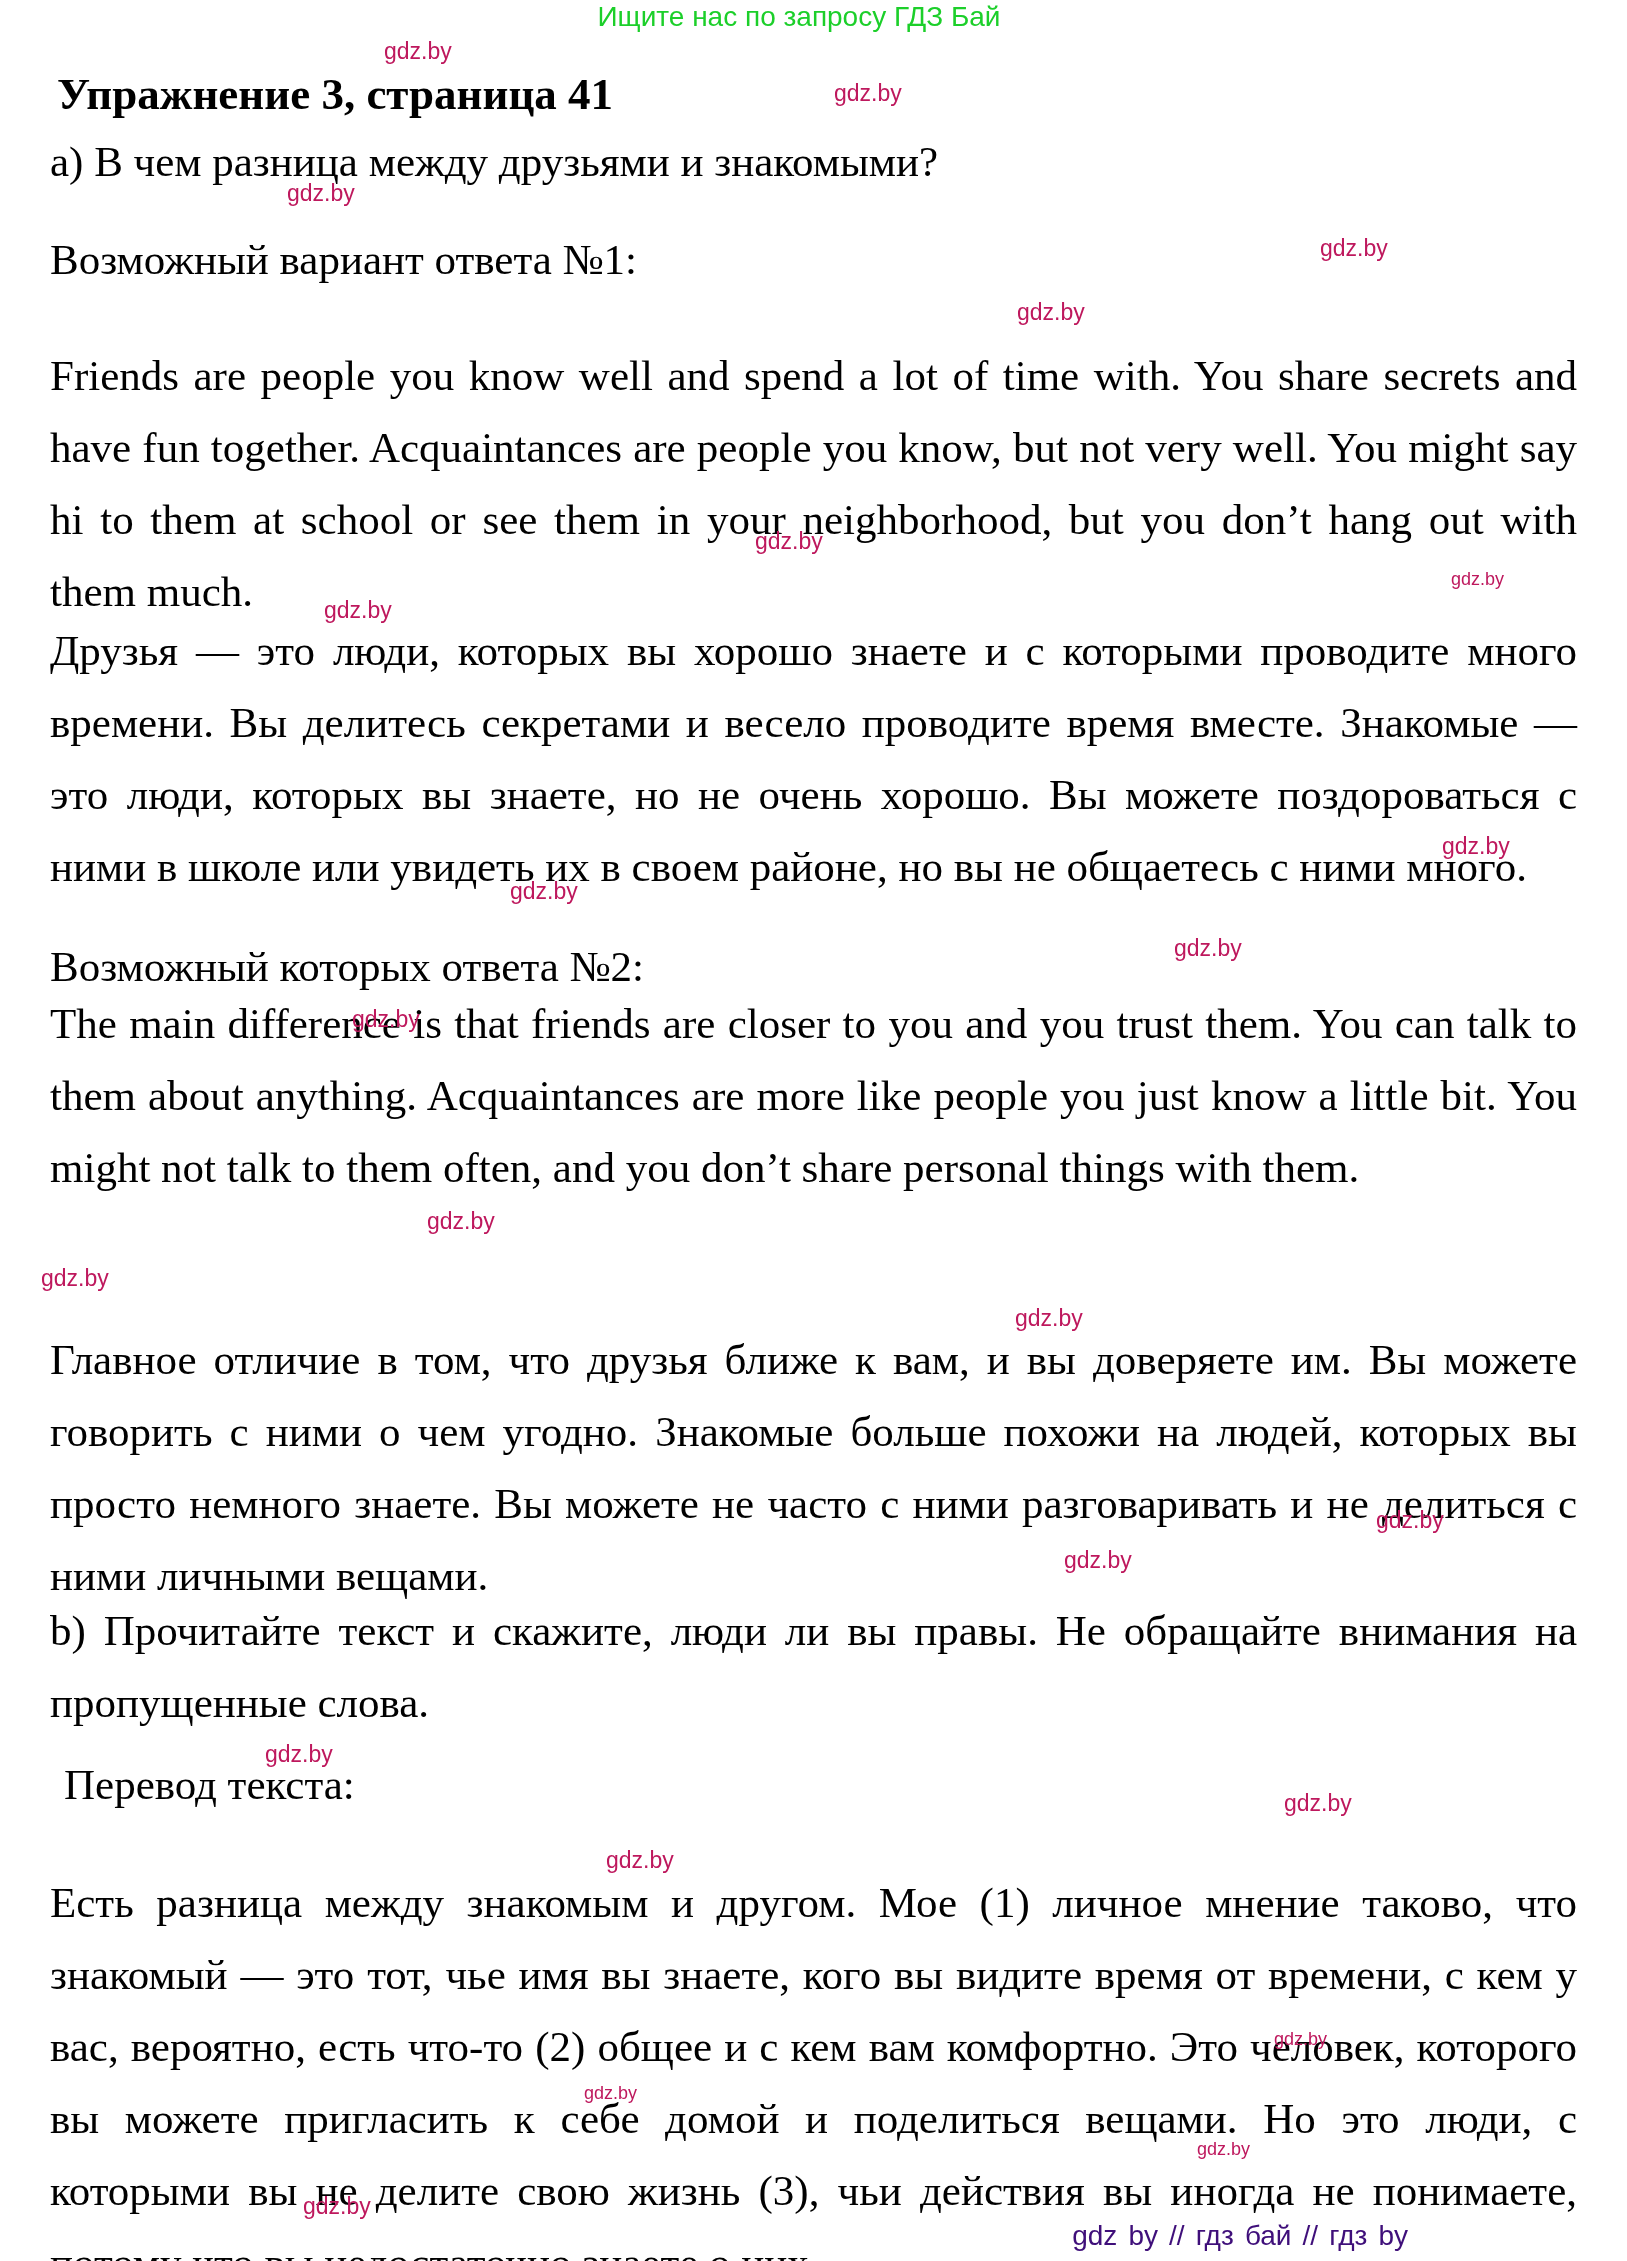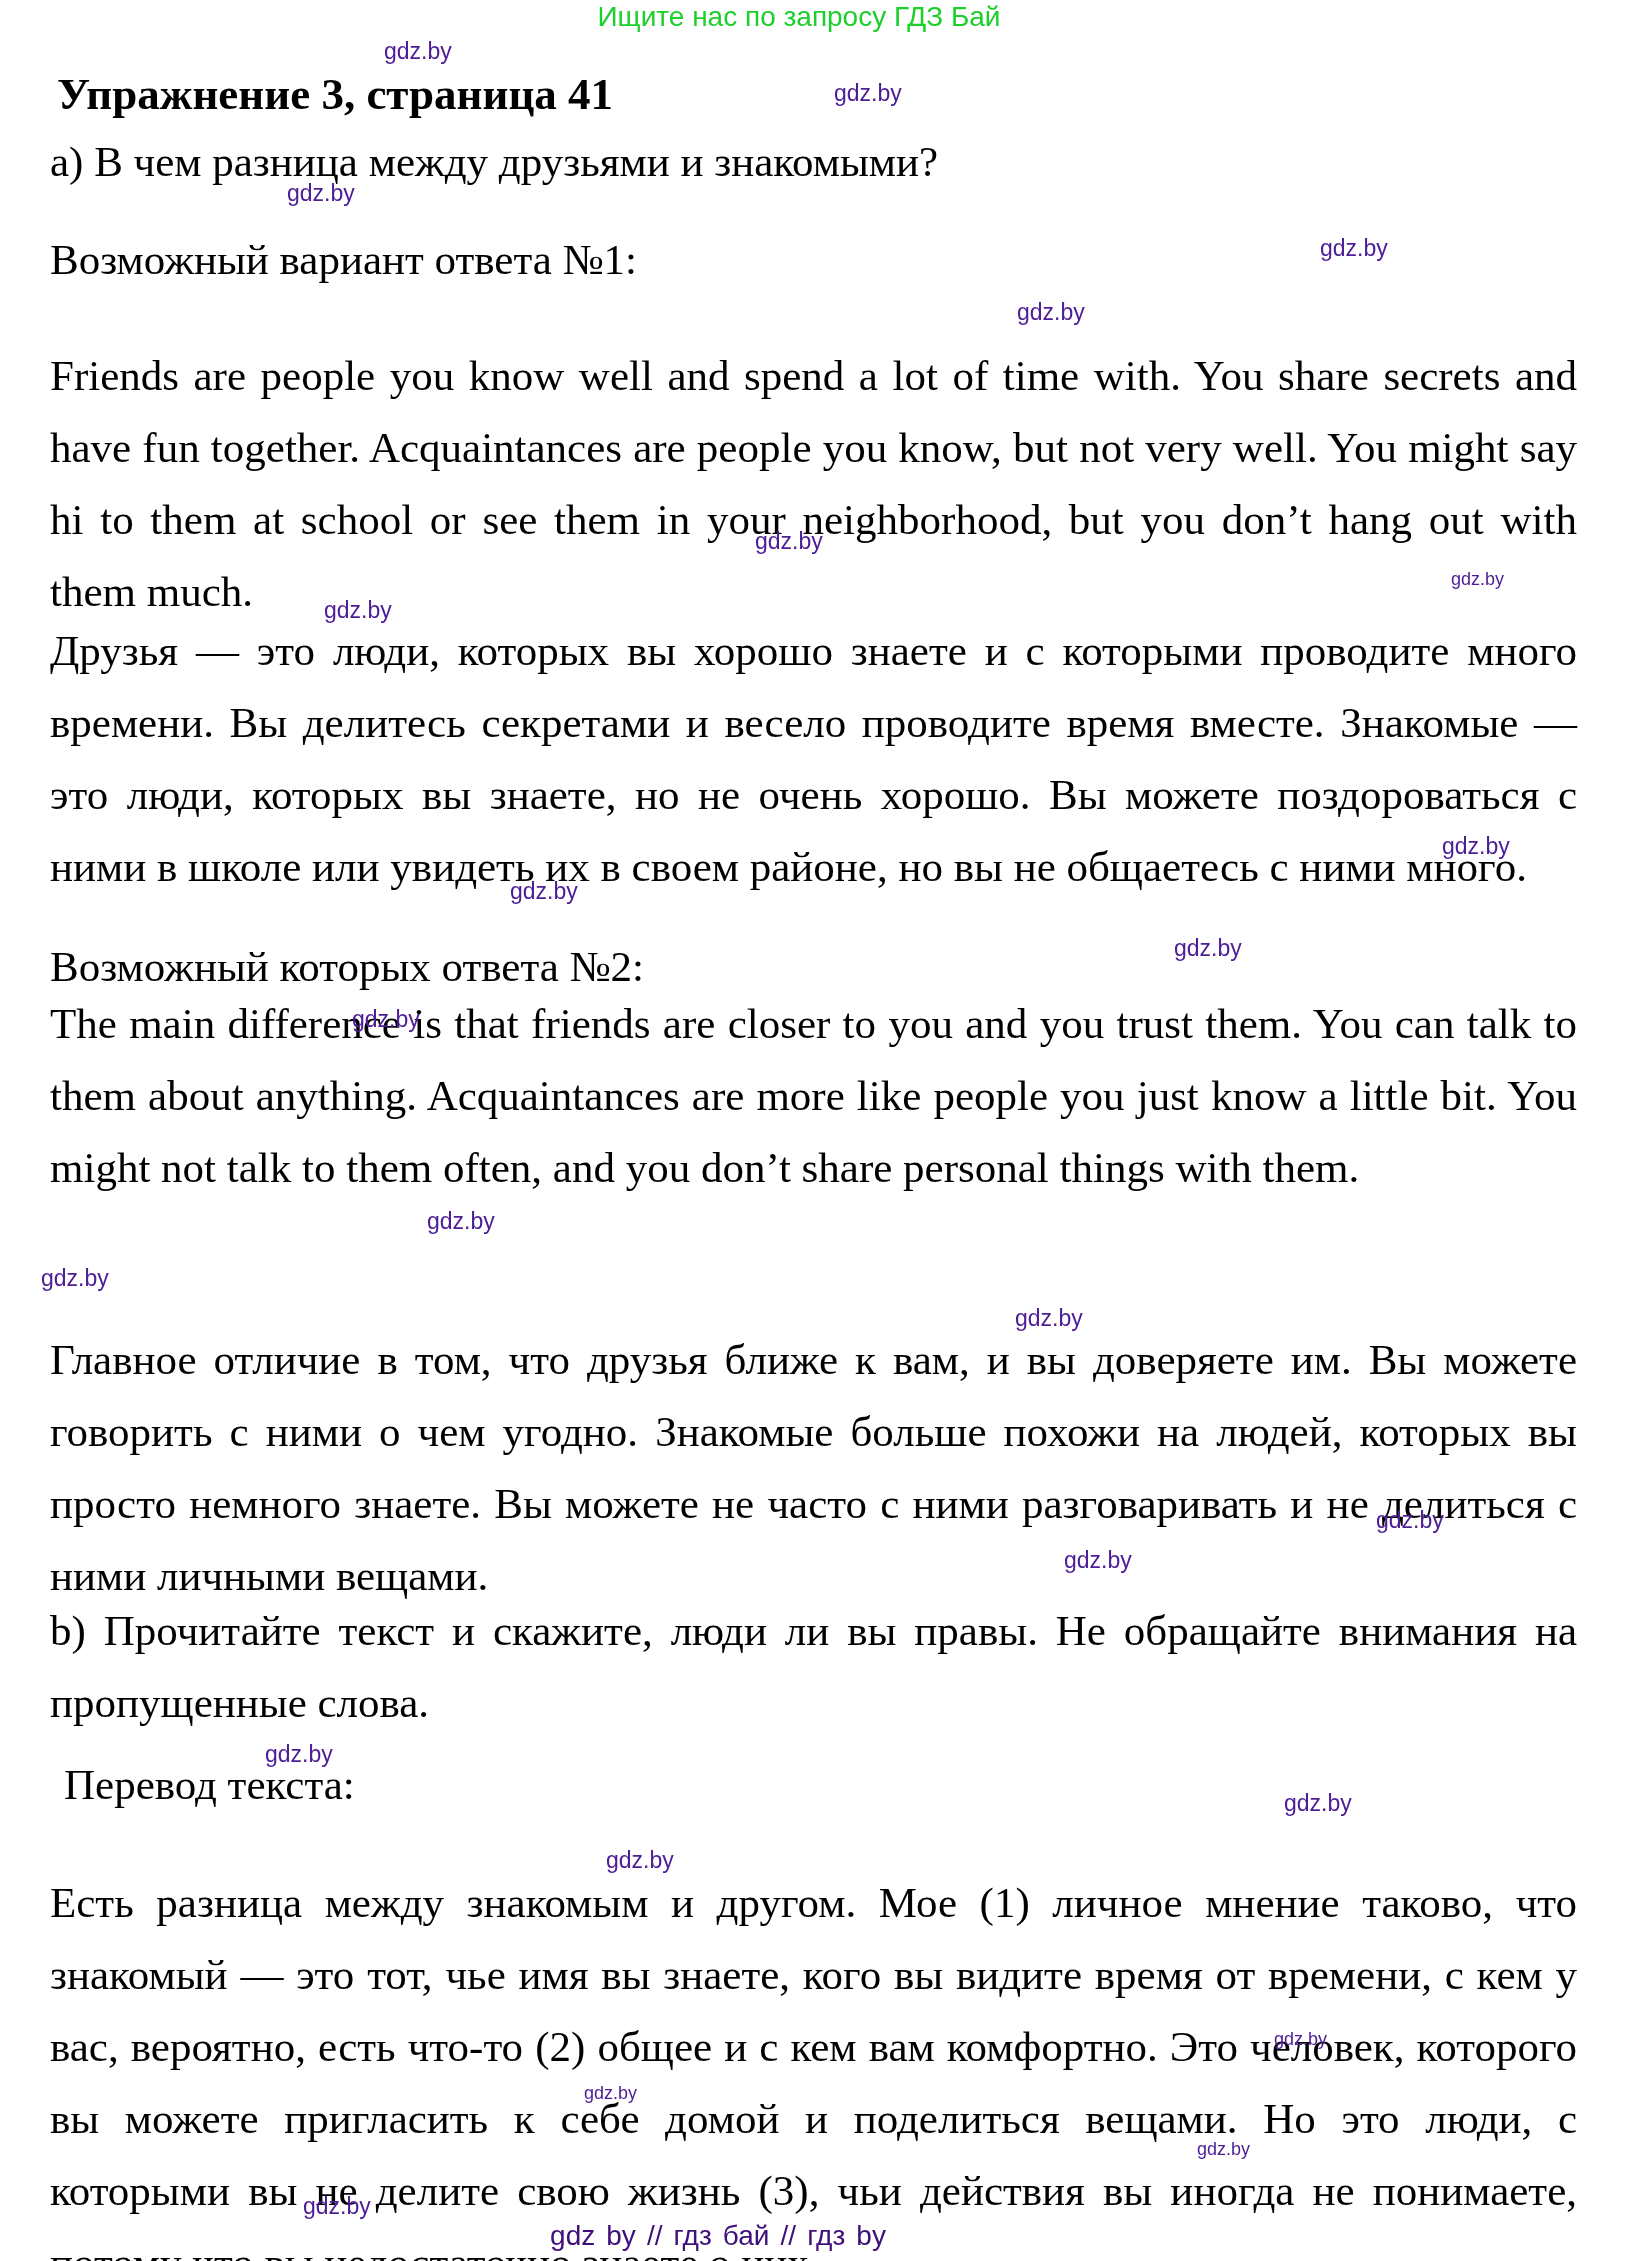--- a/index.html
+++ b/index.html
@@ -4,23 +4,23 @@
 <style>
   html, body { margin: 0; padding: 0; background: #ffffff; }
   body { width: 1628px; height: 2261px; position: relative; overflow: hidden;
          font-family: "Liberation Serif", serif; color: #000; }
   .abs { position: absolute; }
   .top-banner { left: 0; width: 1598px; top: 0; text-align: center;
                 font-family: "Liberation Sans", sans-serif; font-size: 28px; color: #1ccf2a; line-height: 33px; }
   .title { left: 50px; top: 67px; font-size: 45px; font-weight: bold; line-height: 54px; margin-left: 7px; }
   .line { font-size: 43px; line-height: 54px; white-space: nowrap; }
   .para { left: 50px; width: 1527px; font-size: 43px; line-height: 72px; text-align: justify; }
-  .wm { font-family: "Liberation Sans", sans-serif; font-size: 23px; color: #4c1d95; line-height: 24.4px; }
+  .wm { font-family: "Liberation Sans", sans-serif; font-size: 23px; color: #be185d; line-height: 24.4px; }
   .wm.small { font-size: 18px; }
-  .footer { left: 16px; width: 1404px; top: 2219px; text-align: center;
+  .footer { left: 4px; width: 1404px; top: 2219px; text-align: right;
             font-family: "Liberation Sans", sans-serif; font-size: 28px; color: #3f0f7a; line-height: 33px; word-spacing: 3.3px; }
 </style>
 </head>
 <body>
 
 <div class="abs top-banner">Ищите нас по запросу ГДЗ Бай</div>
 
 <div class="abs title">Упражнение 3, страница 41</div>
 
 <div class="abs line" style="left:50px; top:122px;margin-top:13px;">а) В чем разница между друзьями и знакомыми?</div>

